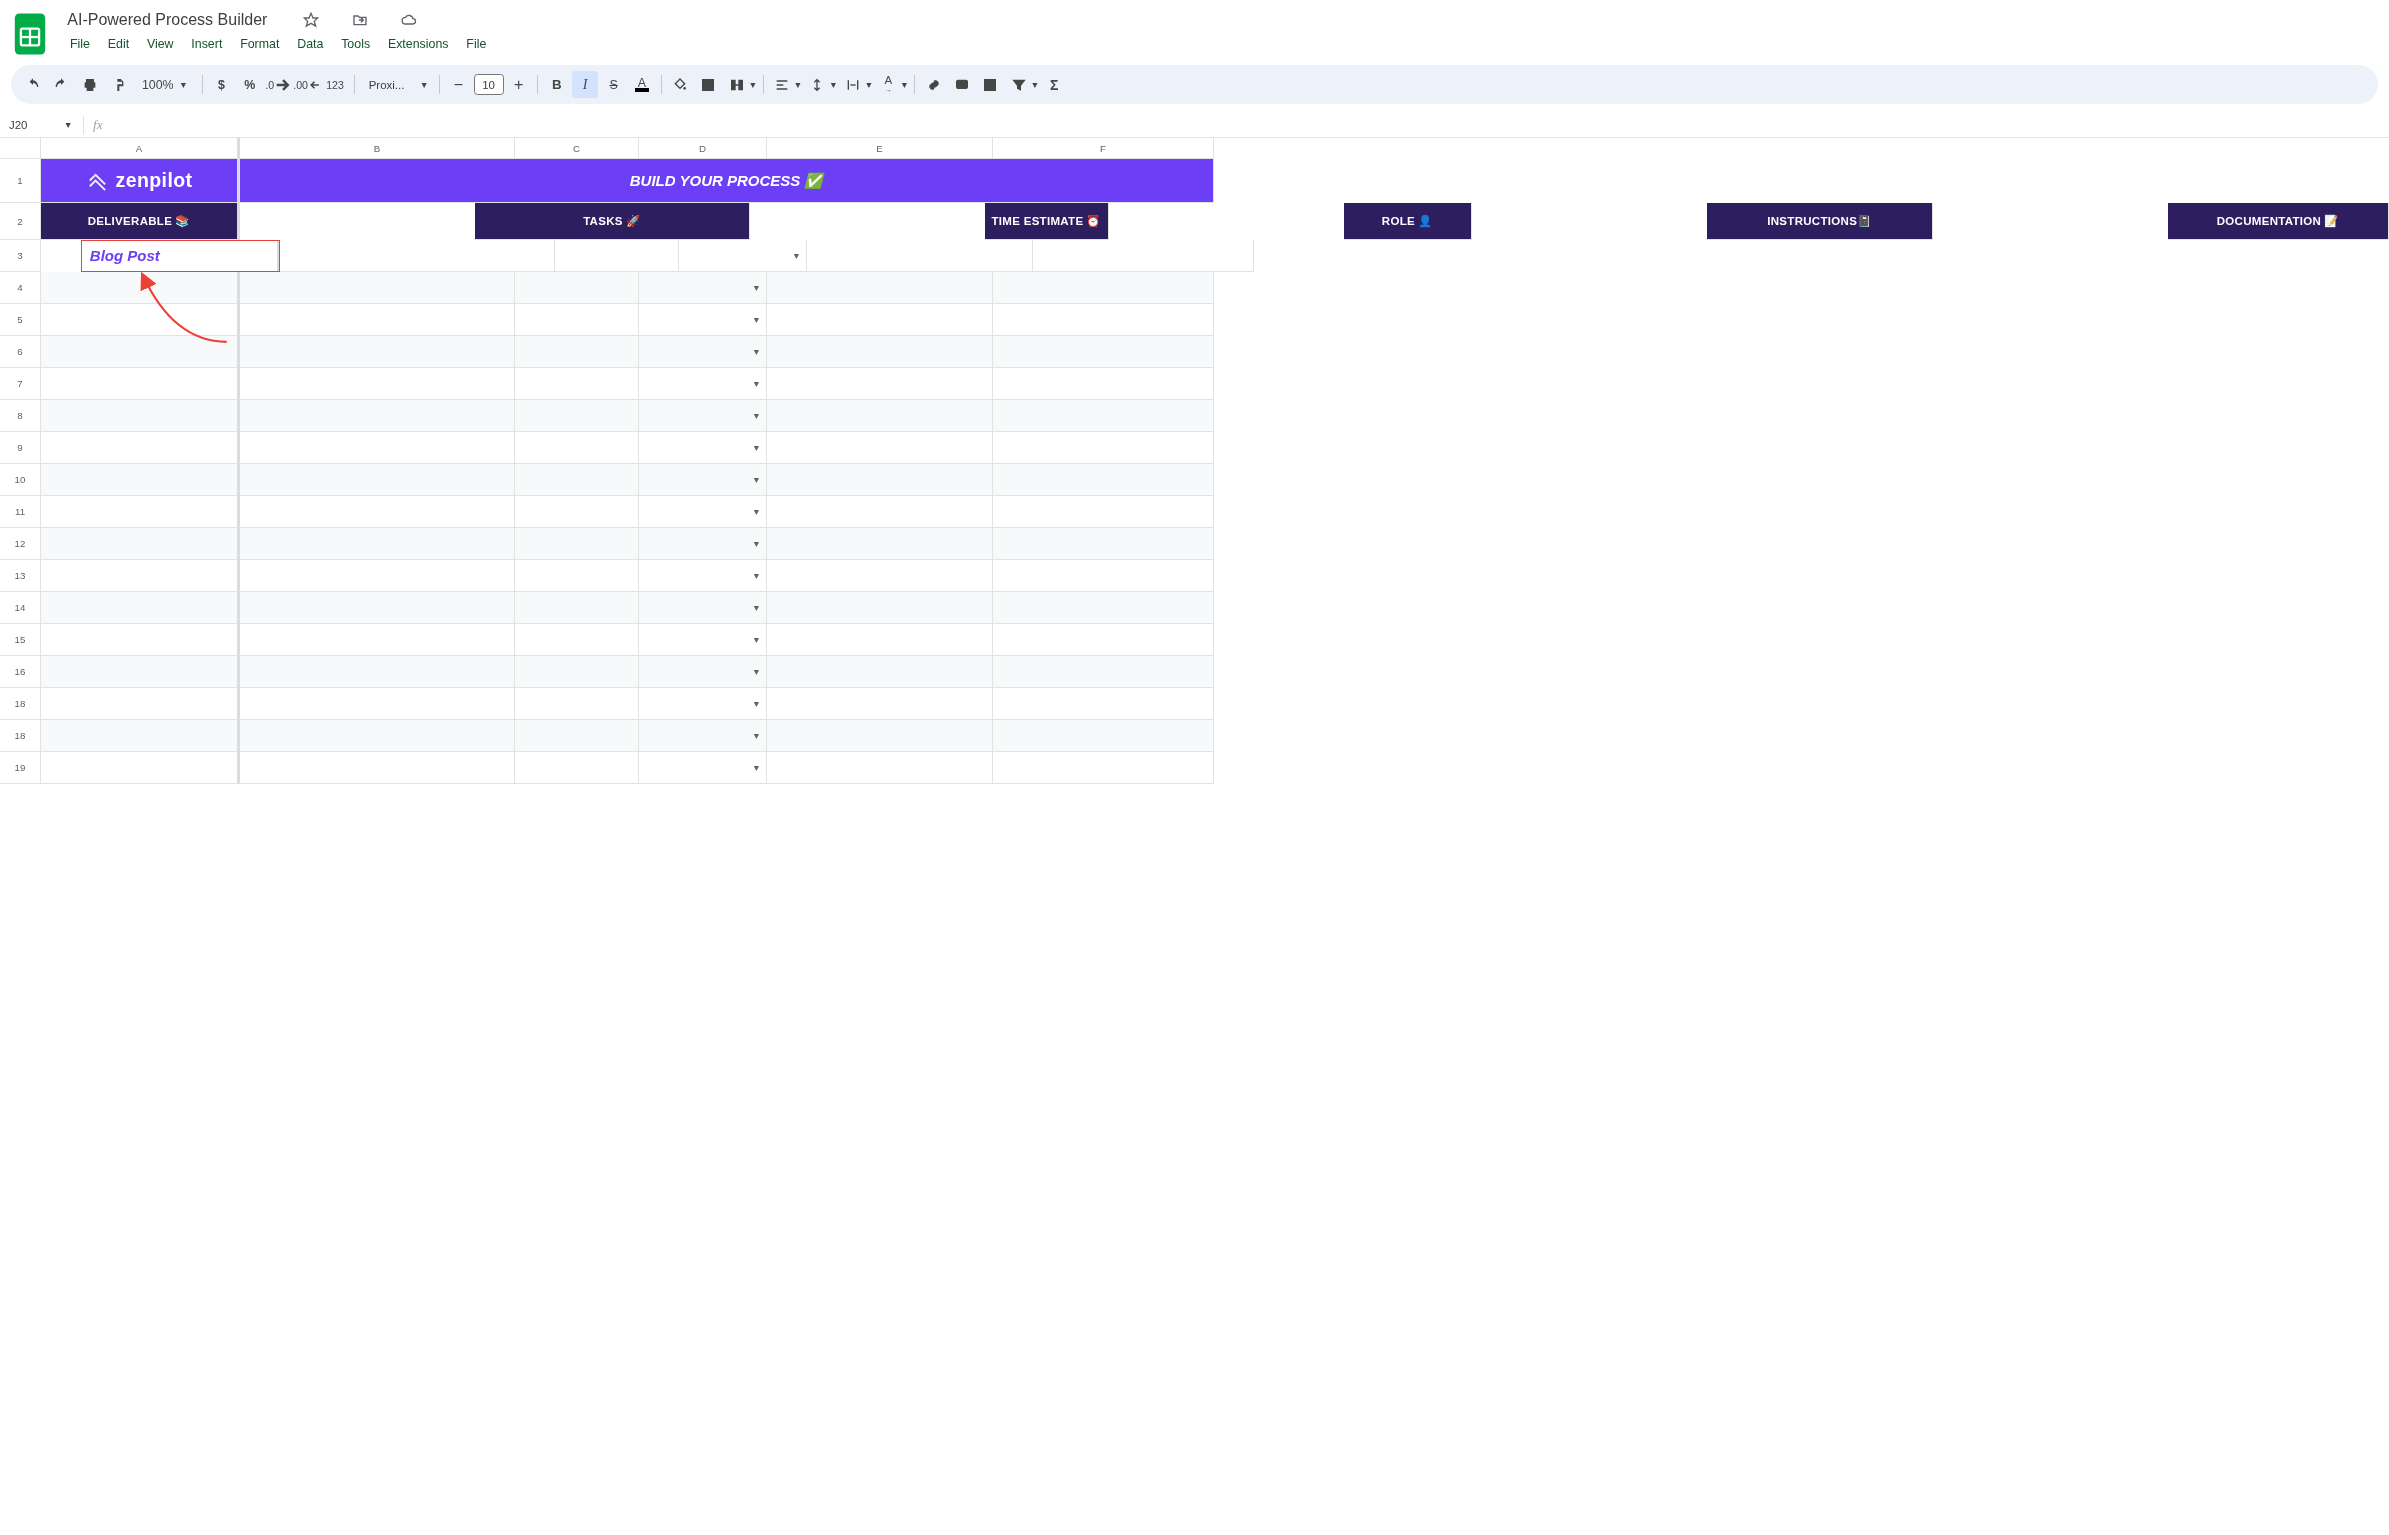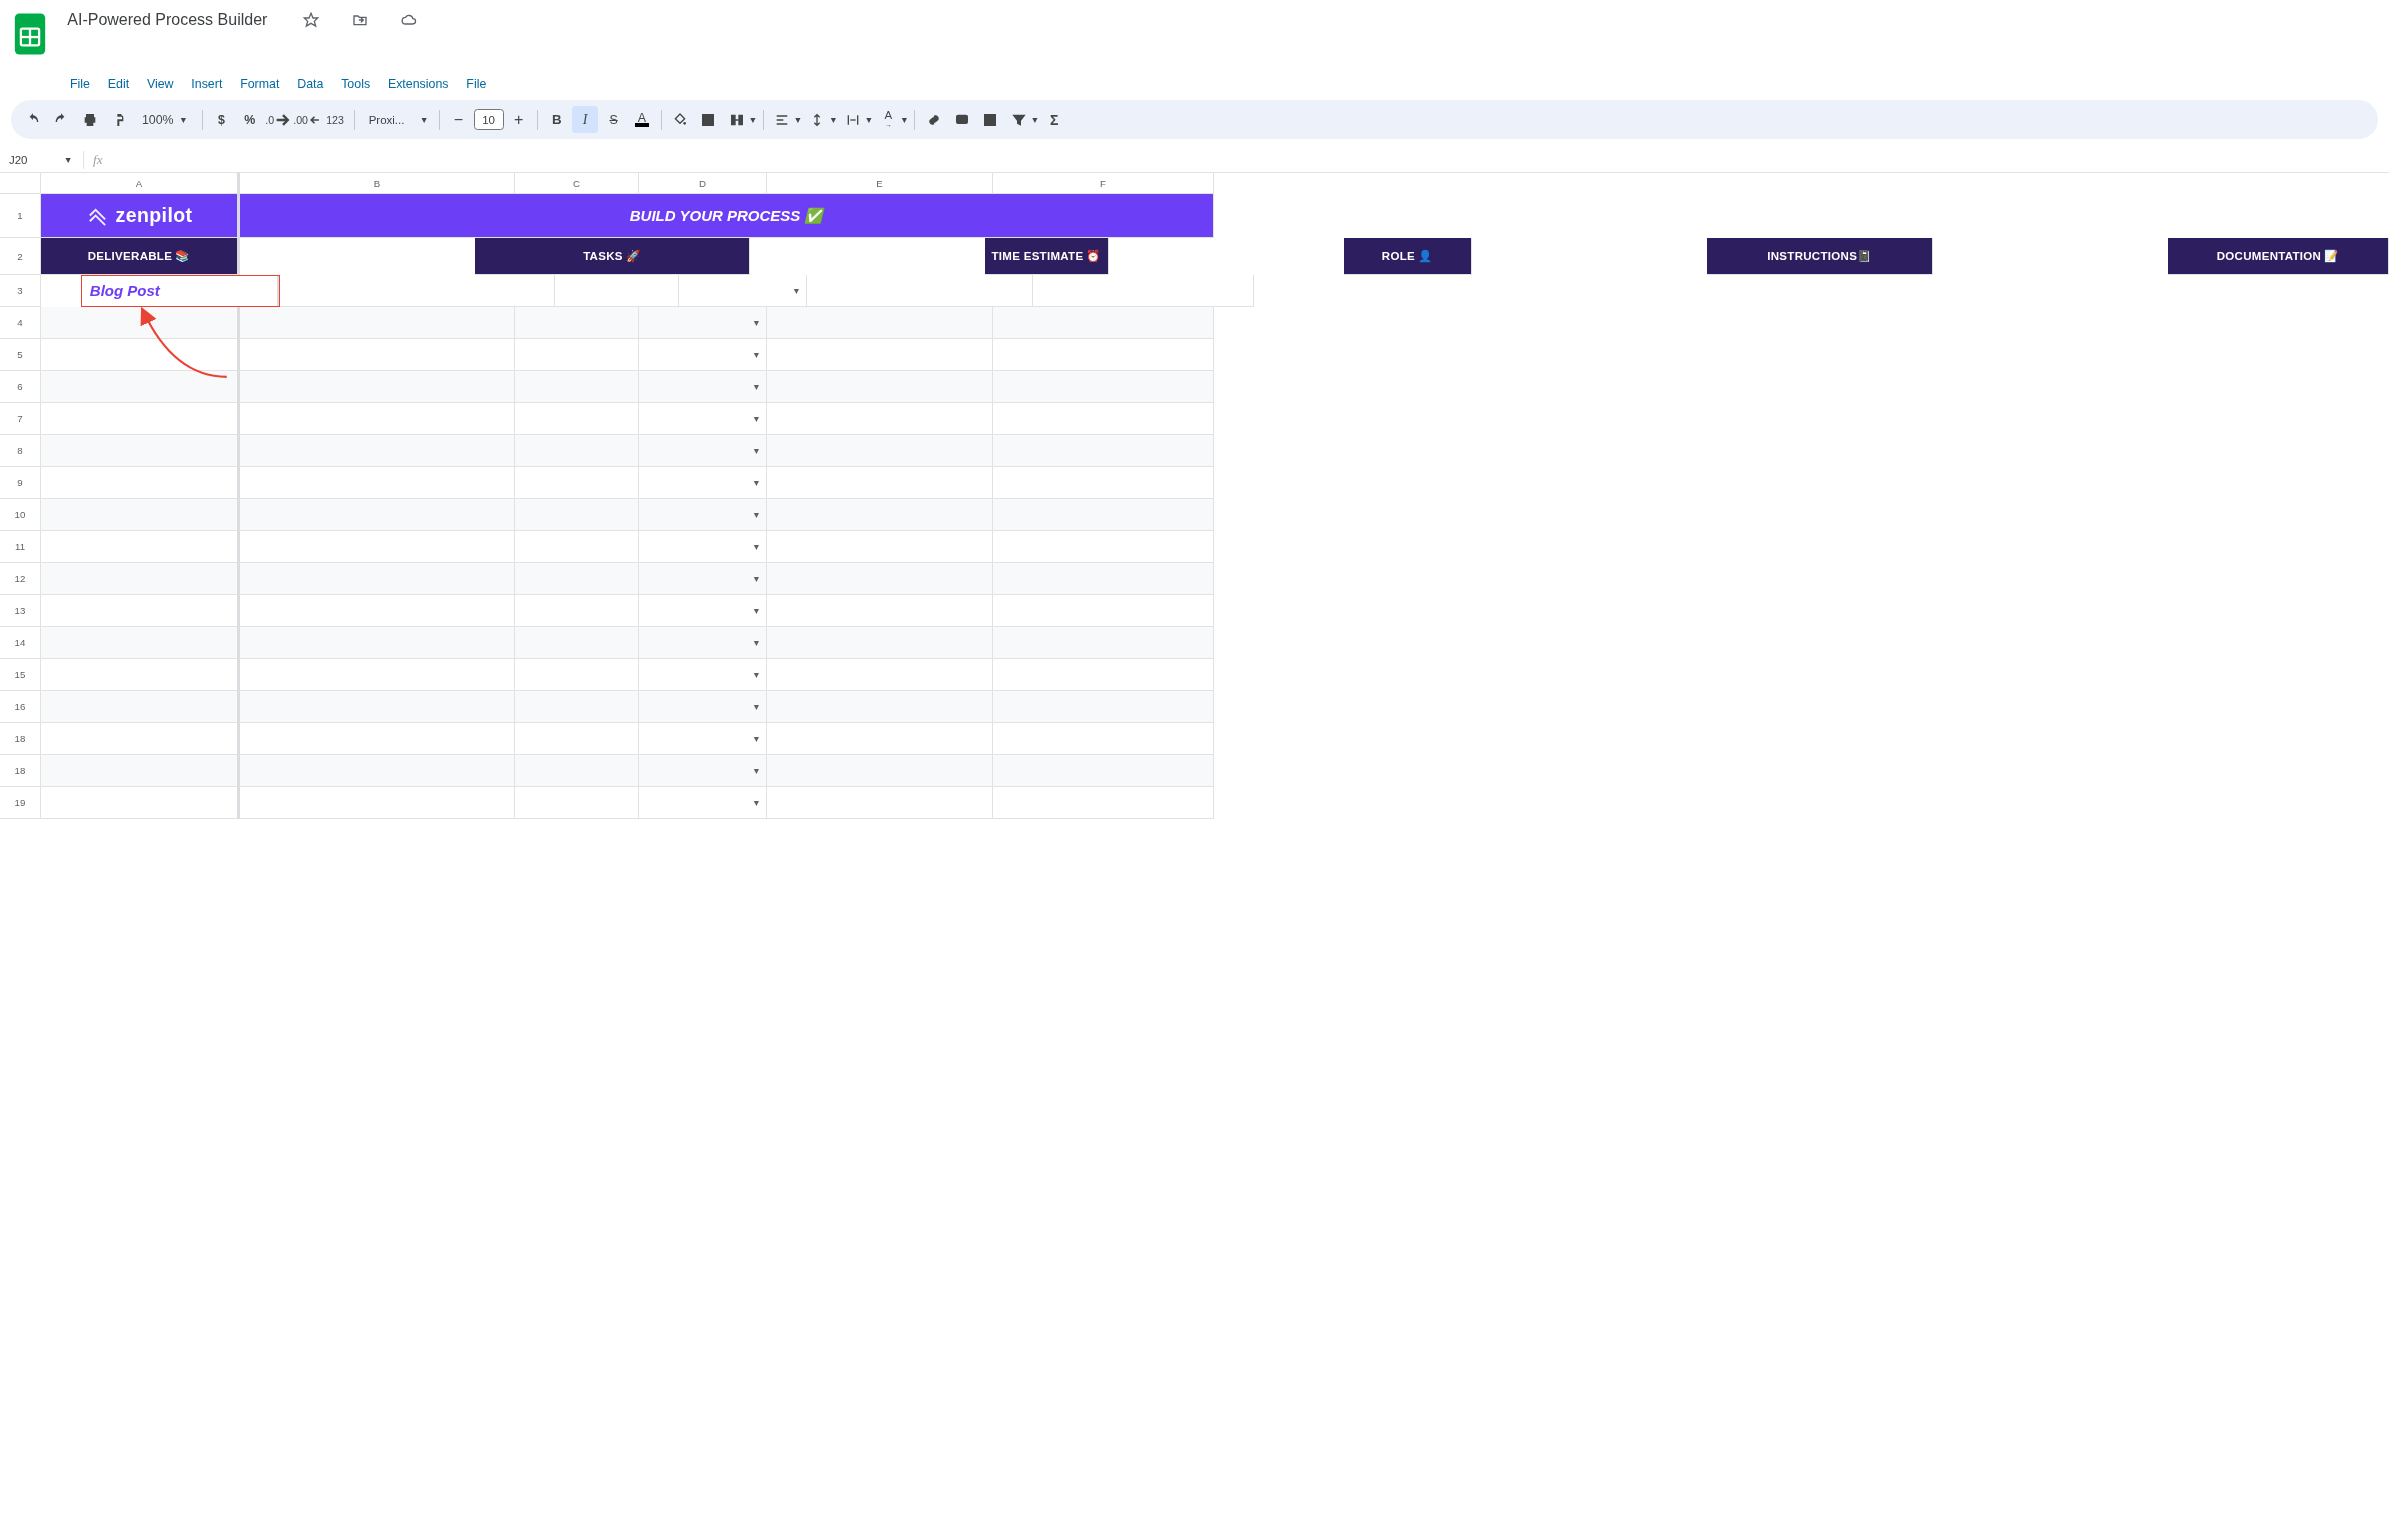--- a/index.html
+++ b/index.html
@@ -8,21 +8,21 @@
 
   
   .doc-bar { display:flex; align-items:flex-start; gap:12.4px; padding:8.9px 10.6px 0 10.6px; }
   .sheets-logo { width:39px; height:51px; display:flex; align-items:center; justify-content:center; }
   .sheets-logo svg { width:34px; height:44px; }
   .doc-title-wrap { display:flex; flex-direction:column; gap:3.5px; }
   .doc-title-row { display:flex; align-items:center; gap:29px; }
   .doc-title { font-size:16px; color:#3c4043; padding:1.8px 5.3px; border-radius:3.5px; }
   .title-icon { color:#5f6368; display:flex; align-items:center; justify-content:center; width:19.5px; height:19.5px; }
   .menu-row { display:flex; gap:1.8px; }
-  .menu-item { padding:3.5px 8px; border-radius:3.5px; font-size:12.4px; color:#0369a1; cursor:pointer;margin-top:40px; }
+  .menu-item { padding:3.5px 8px; border-radius:3.5px; font-size:12.4px; color:#14532d; cursor:pointer; }
 
   
   .toolbar-wrap { padding:5.3px 10.6px 8.9px 10.6px; }
   .toolbar { display:flex; align-items:center; gap:1.8px; background:#edf2fa; border-radius:21px; padding:3.5px 8.9px; height:39px; }
   .tbtn { width:26.6px; height:26.6px; border-radius:3.5px; display:flex; align-items:center; justify-content:center; color:#444746; cursor:pointer; font-size:12.4px;}
   .tbtn.active { background:#d3e3fd; }
   .tbtn.wide { width:auto; padding:0 8.9px; gap:5.3px;}
   .tbtn svg { width:16px; height:16px; fill:currentColor; }
   .tsep { width:0.9px; height:19.5px; background:#c7c7c7; margin:0 3.5px; }
   .font-select { display:flex; align-items:center; justify-content:space-between; width:74px; height:25px; border-radius:3.5px; padding:0 5.3px 0 8.9px; cursor:pointer;}

